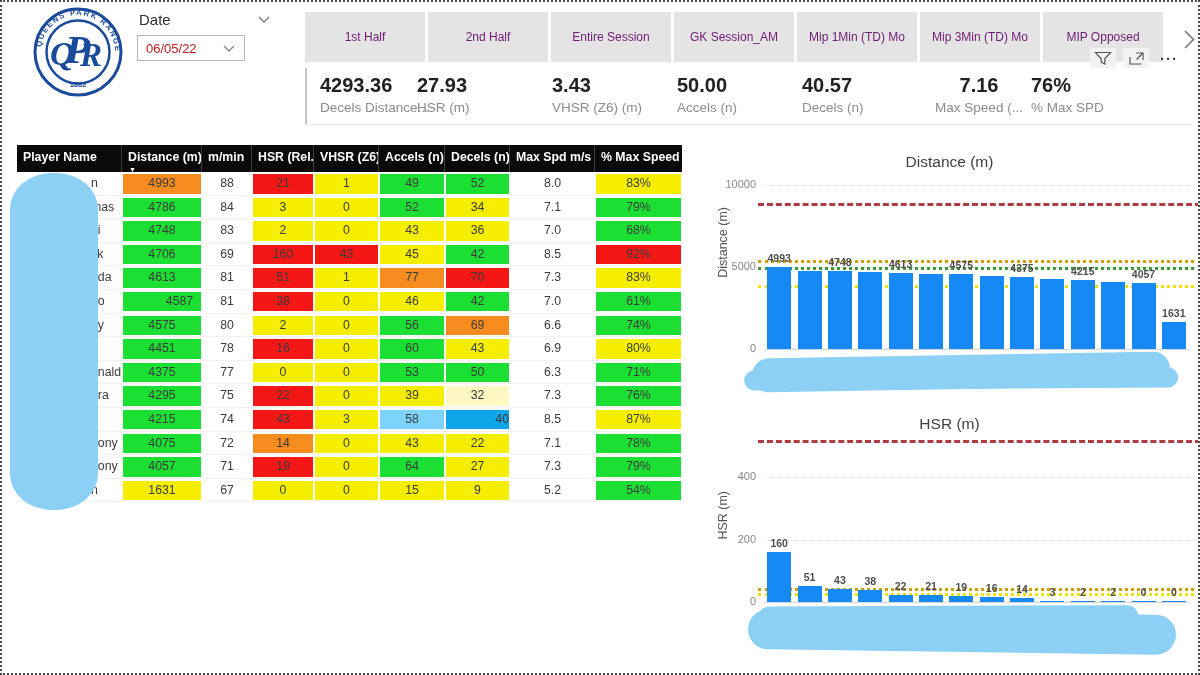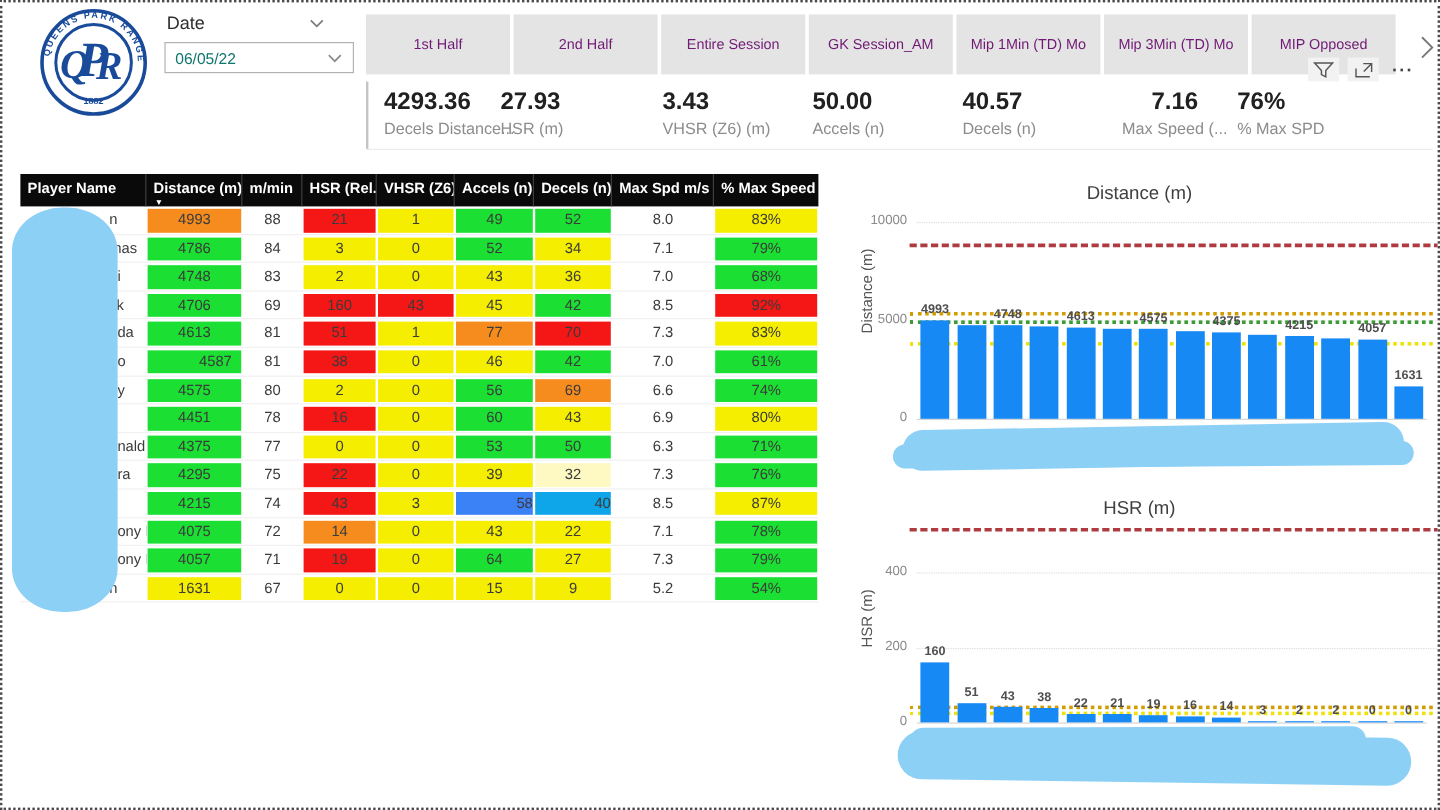--- a/index.html
+++ b/index.html
@@ -4,23 +4,23 @@
 <style>
   :root{ --redact:#8CD0F6; --bar:#1789F5; }
   html,body{margin:0;padding:0;background:#fff;}
   .page{position:relative;width:1200px;height:675px;background:#fff;border:2px dotted #4a4a4a;
         box-sizing:border-box;font-family:"Liberation Sans",sans-serif;overflow:hidden;}
 
   
   .logo{position:absolute;left:30px;top:4px;}
   .date-label{position:absolute;left:137px;top:9px;width:132px;display:flex;justify-content:space-between;
               align-items:center;font-size:15px;color:#2e2e2e;}
-  .date-select{position:absolute;left:135px;top:33px;width:158px;height:26px;border:1px solid #b3b3b3;
+  .date-select{position:absolute;left:135px;top:33px;width:108px;height:26px;border:1px solid #b3b3b3;
                background:#fff;display:flex;align-items:center;justify-content:space-between;
-               padding:0 8px;font-size:13px;color:#0f766e;box-sizing:border-box;}
+               padding:0 8px;font-size:13px;color:#b91c1c;box-sizing:border-box;}
   .tabs{position:absolute;left:303px;top:10px;width:858px;height:50px;display:flex;gap:3px;}
   .tab{flex:1;background:#e4e4e4;color:#701a75;font-size:12px;display:flex;align-items:center;
        justify-content:center;text-align:center;cursor:pointer;white-space:nowrap;overflow:hidden;}
   .nav-chevron{position:absolute;left:1181px;top:27px;}
   .toolbar{position:absolute;left:1088px;top:46px;display:flex;gap:7px;align-items:center;}
   .tbtn{width:26px;height:20px;background:#f2f2f2;display:flex;align-items:center;justify-content:center;}
   .dots{font-size:15px;font-weight:bold;color:#444;letter-spacing:1px;background:none;}
 
   
   .kpis{position:absolute;left:303px;top:66px;width:889px;height:56px;display:flex;background:#fff;
@@ -463,21 +463,21 @@
           <div class="td">
             <span class="val">74</span>
           </div>
           <div class="td">
             <span class="val" style="background: rgb(245, 22, 22);">43</span>
           </div>
           <div class="td">
             <span class="val" style="background: rgb(245, 238, 0);">3</span>
           </div>
           <div class="td">
-            <span class="val" style="background: #3b82f6; text-align: right;">58</span>
+            <span class="val" style="background: #7dd3fc;">58</span>
           </div>
           <div class="td">
             <span class="val" style="background: #0ea5e9; text-align: right;">40</span>
           </div>
           <div class="td">
             <span class="val">8.5</span>
           </div>
           <div class="td">
             <span class="val" style="background: rgb(245, 238, 0);">87%</span>
           </div>

